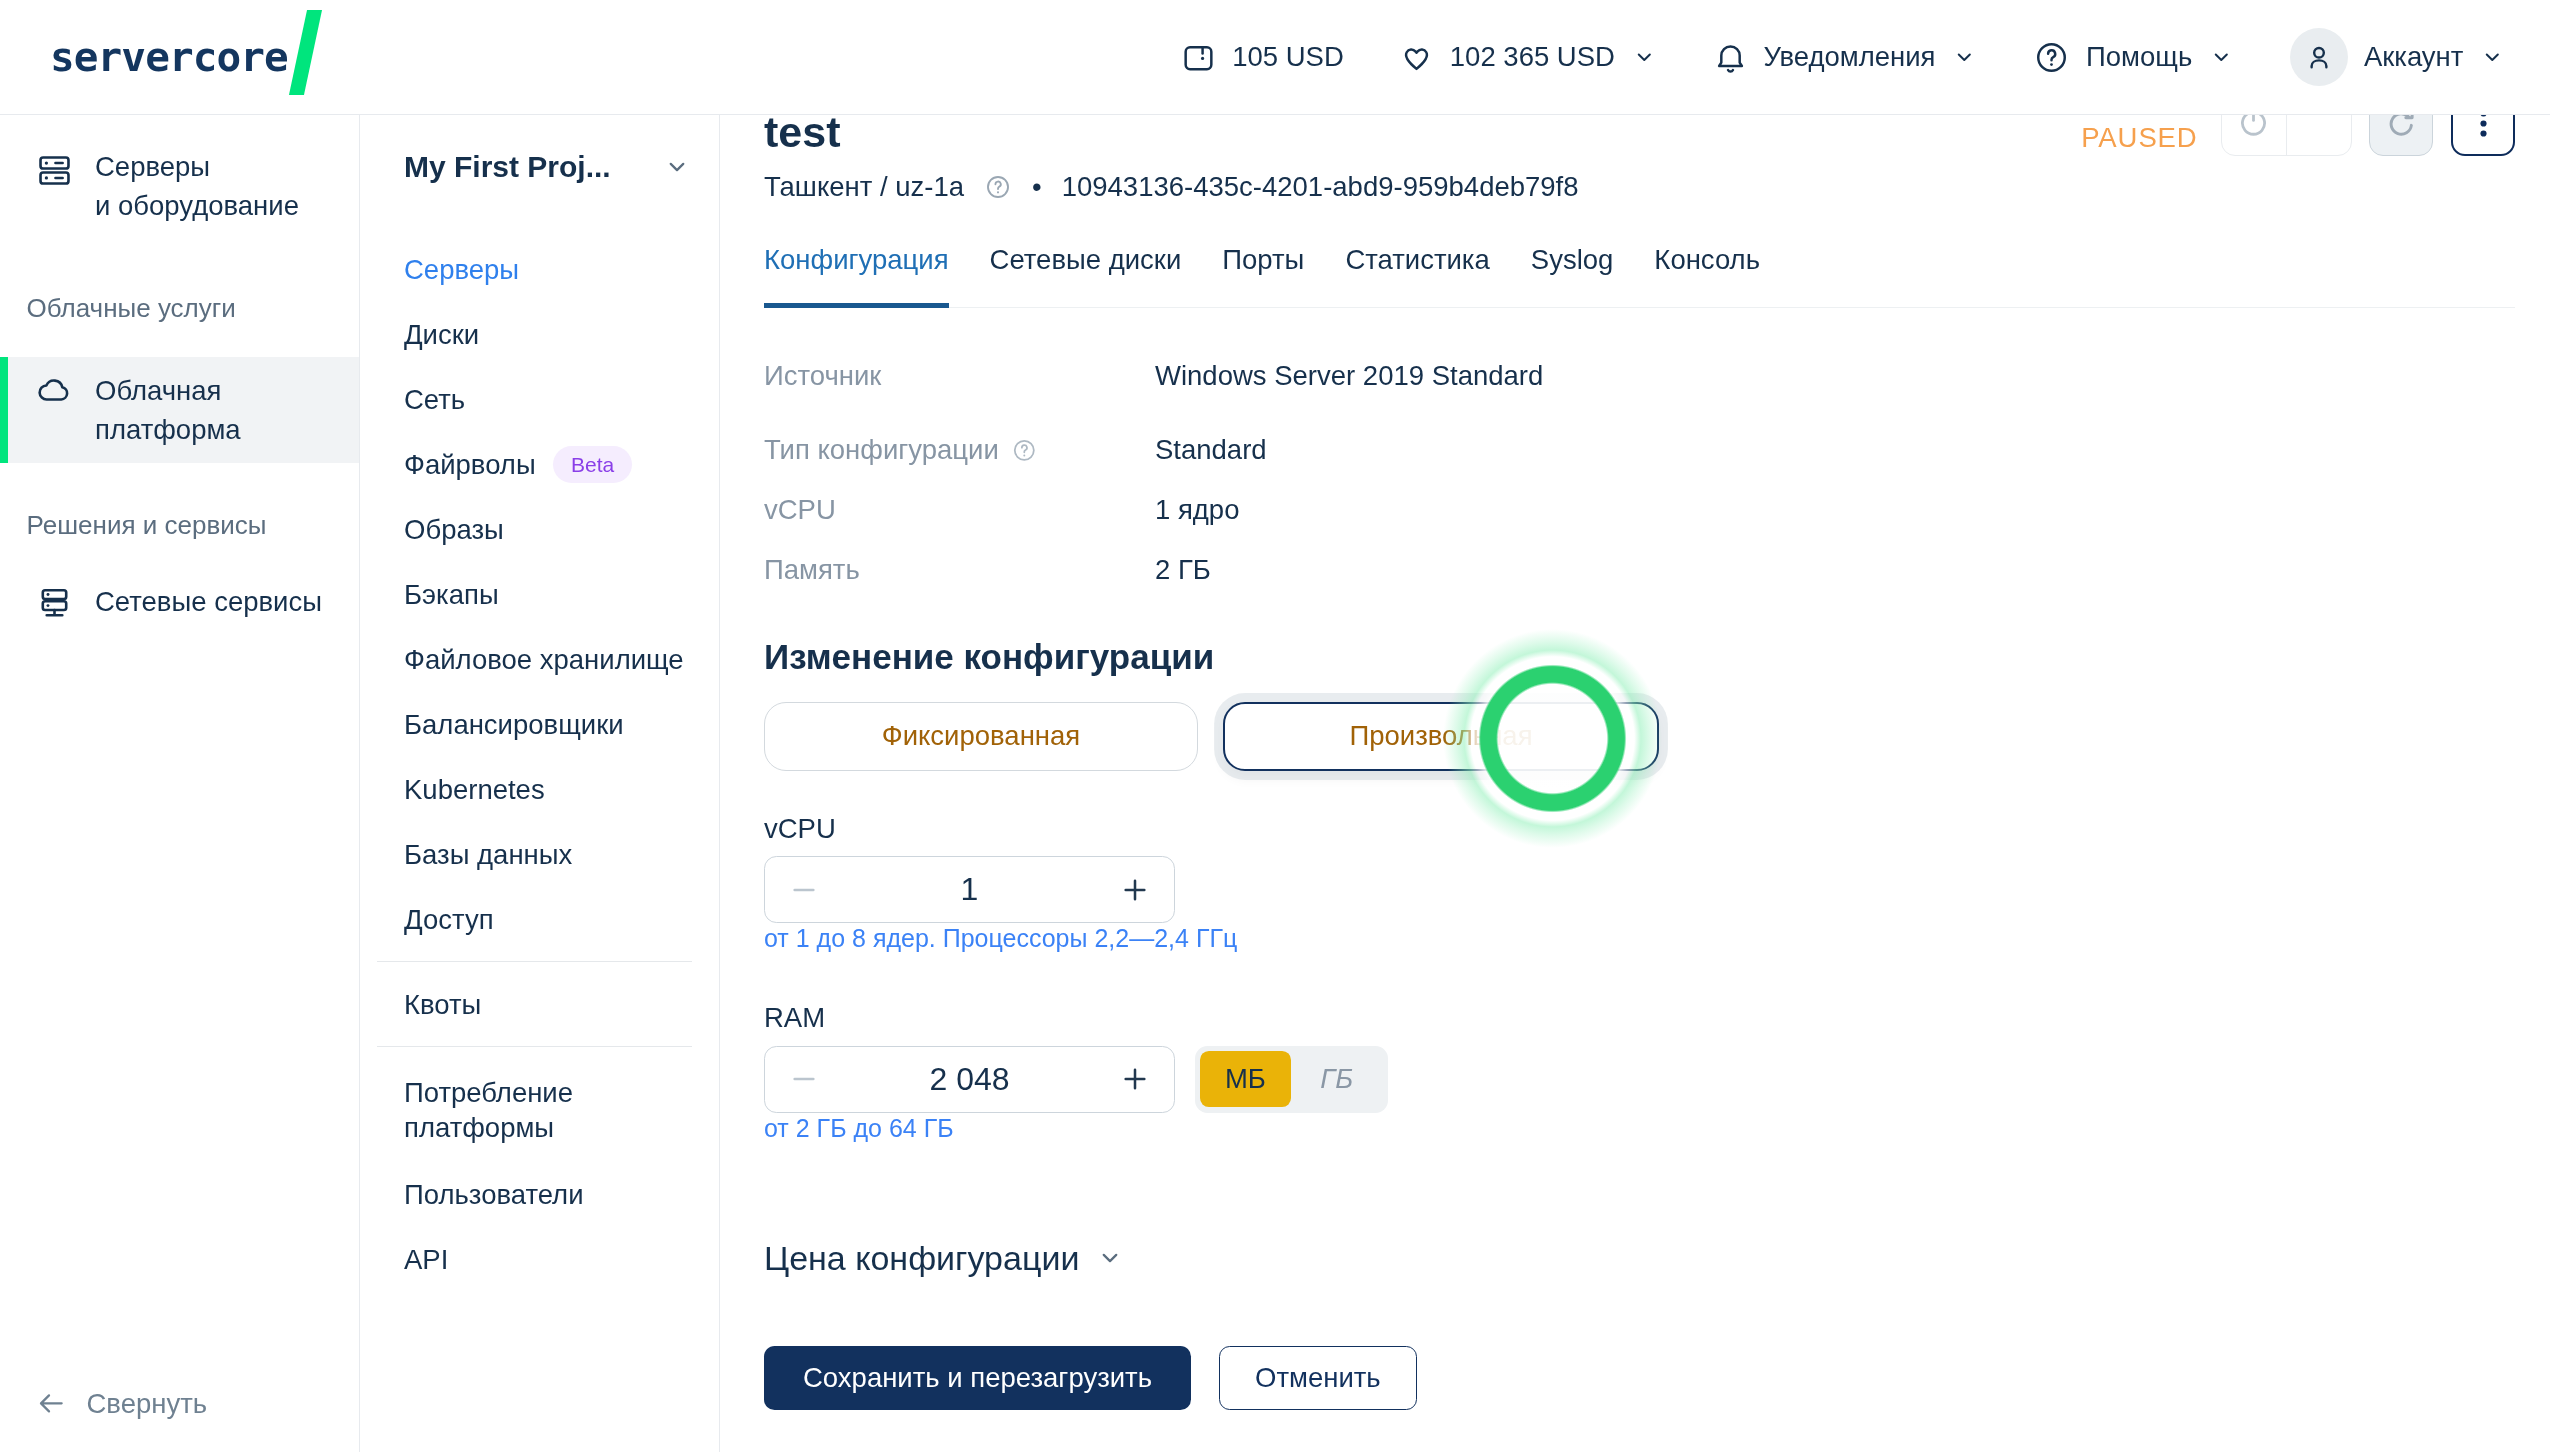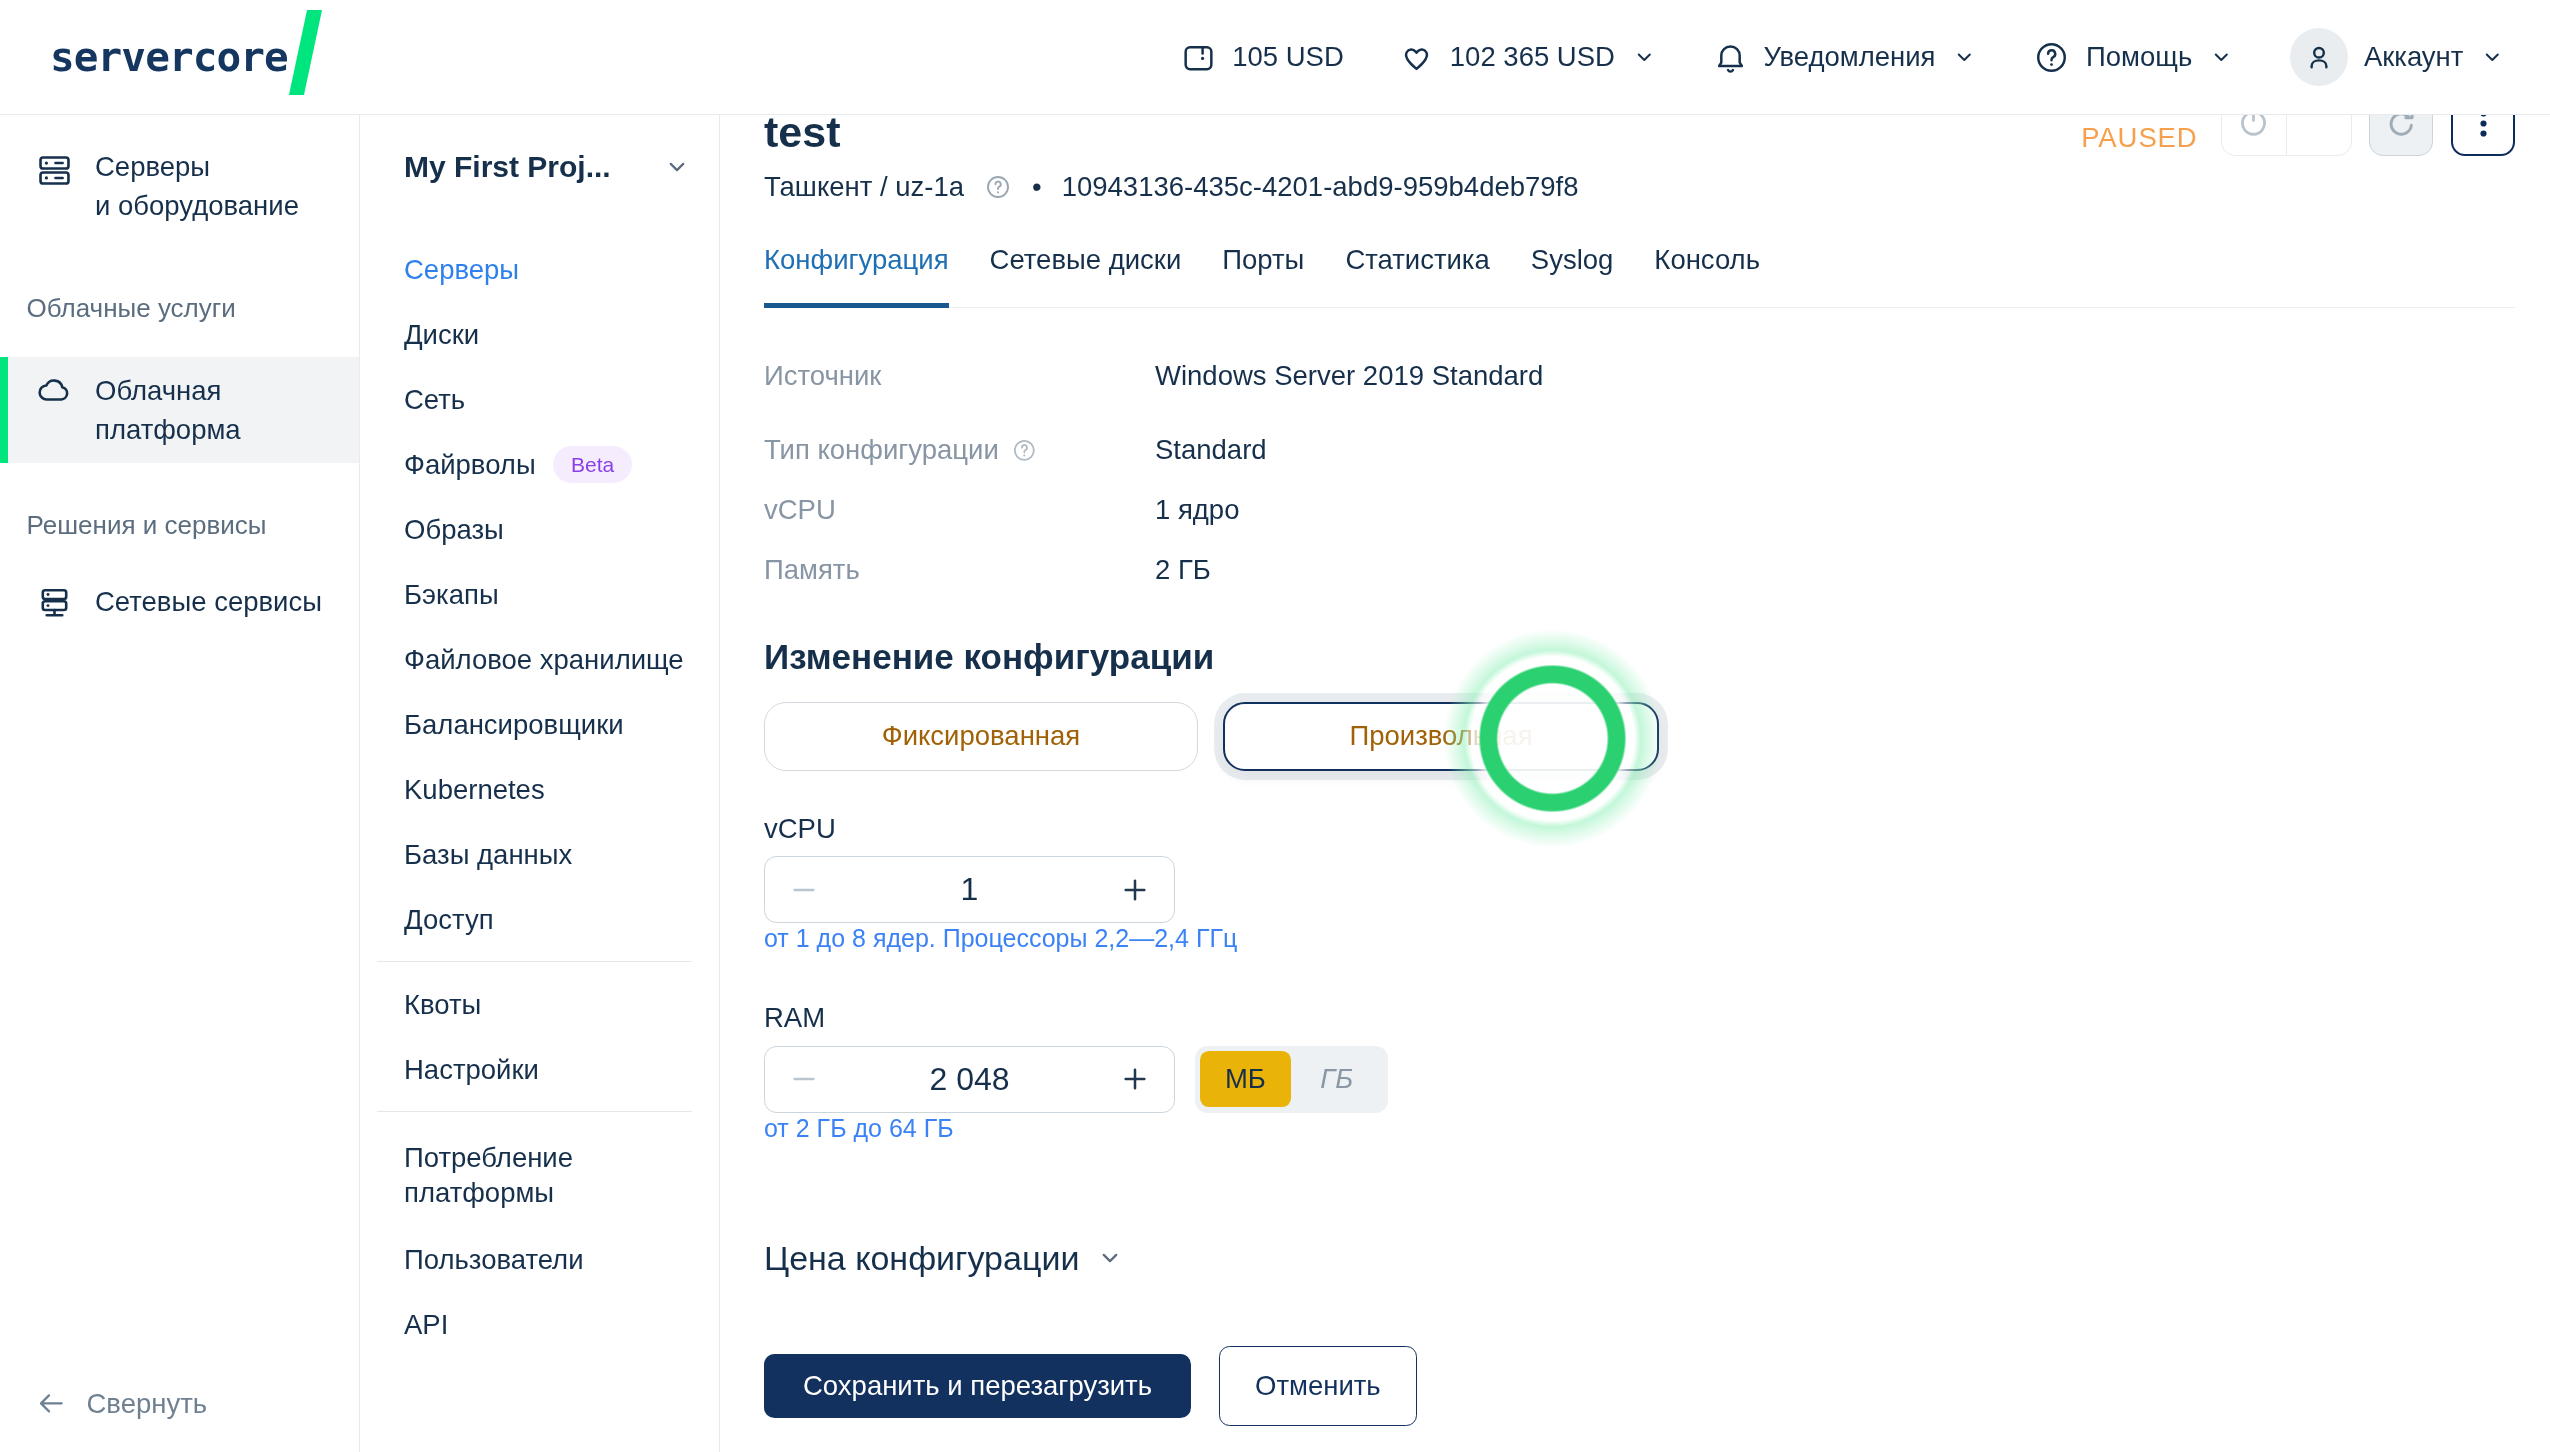--- a/index.html
+++ b/index.html
@@ -114,21 +114,21 @@
   .unit.unselected { color: #8A97A5; font-style: italic; }
 
   .price-row { margin-top: 94px; display: flex; align-items: center; gap: 16px;
     font-size: 34px; line-height: 43px; color: #16304C; cursor: pointer; }
   .price-row .chev { color: #5B6D7F; }
 
   .action-row { margin-top: 66px; display: flex; align-items: center; }
   .btn-primary { height: 64px; padding: 0 39px; border: none; border-radius: 10.6px;
     background: #12315E; color: #fff; font-size: 27.5px; cursor: pointer;
     font-family: inherit; }
-  .btn-secondary { height: 80px; padding: 0 35px; margin-left: 28px; border: 1.8px solid #12315E;
+  .btn-secondary { height: 64px; padding: 0 35px; margin-left: 28px; border: 1.8px solid #12315E;
     border-radius: 10.6px; background: #fff; color: #12315E; font-size: 27.5px; cursor: pointer;
     font-family: inherit; }
 
   
   .click-ring { position: absolute; left: 722px; top: 513px; width: 221px; height: 221px;
     pointer-events: none; z-index: 20; border-radius: 50%;
     background: radial-gradient(circle closest-side,
       rgba(255,255,255,0.92) 0%, rgba(255,255,255,0.92) 49%,
       #2BD170 51%, #2BD170 65%,
       rgba(255,255,255,0.85) 67%, rgba(255,255,255,0.55) 74%,
@@ -289,21 +289,20 @@
       <li><span>Бэкапы</span></li>
       <li><span>Файловое хранилище</span></li>
       <li><span>Балансировщики</span></li>
       <li><span>Kubernetes</span></li>
       <li><span>Базы данных</span></li>
       <li><span>Доступ</span></li>
     </ul>
     <hr class="nav-divider">
     <ul class="nav-list" style="margin-top:0">
       <li><span>Квоты</span></li>
-      <li><span>Настройки</span></li>
     </ul>
     <hr class="nav-divider">
     <ul class="nav-list" style="margin-top:0">
       <li class="tall"><span>Потребление
 платформы</span></li>
       <li><span>Пользователи</span></li>
       <li><span>API</span></li>
     </ul>
   </nav>
 

